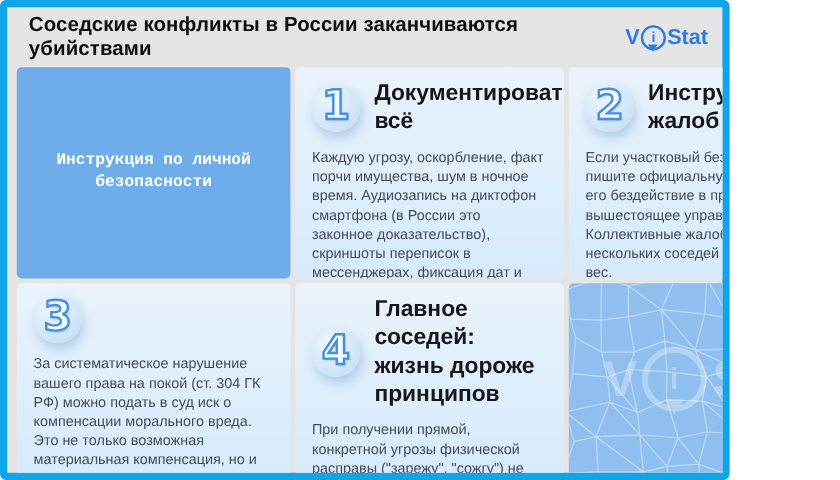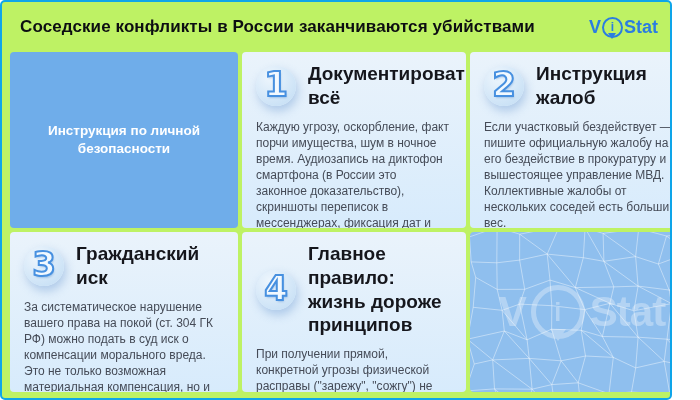--- a/index.html
+++ b/index.html
@@ -1,35 +1,35 @@
 <!DOCTYPE html>
 <html lang="ru"><head>
 <meta charset="utf-8">
 <style>
   html,body{margin:0;padding:0;background:#fff;}
   body{font-family:"Liberation Sans","DejaVu Sans",sans-serif;}
   .card{
-    position:relative;box-sizing:border-box;width:672px;height:400px;
-    background:#bef264;border:2px solid #0ea5e9;border-radius:5px;overflow:hidden;
+    position:relative;box-sizing:border-box;width:608px;height:400px;
+    background:#e5e5e5;border:6px solid #0ea5e9;border-radius:5px;overflow:hidden;
   }
   
   .header{height:50px;display:flex;align-items:center;justify-content:space-between;padding:0 12px 0 18px;}
   .title{font-size:17px;font-weight:bold;color:#0d0e12;letter-spacing:.1px;}
   .logo{display:flex;align-items:center;color:#2b7de1;font-weight:bold;line-height:1;}
   .logo-v,.logo-stat{font-size:18px;}
   .logo-pin{position:relative;width:21px;height:21px;border:2.5px solid #2b7de1;border-radius:50%;
     display:flex;align-items:center;justify-content:center;margin:0 1px;box-sizing:border-box;}
   .logo-pin .pin-i{font-size:12px;}
   .logo-pin::after{content:'';position:absolute;left:50%;bottom:-7px;transform:translateX(-50%);
     border:4px solid transparent;border-top:6px solid #2b7de1;}
   
   .grid{margin:0 8px;display:grid;grid-template-columns:228px 224px 224px;grid-template-rows:176px 160px;gap:4px;}
   .panel{border-radius:4px;box-sizing:border-box;overflow:hidden;}
   .panel-solid{background:#6fadea;display:flex;align-items:center;justify-content:center;text-align:center;padding:0 18px;}
-  .panel-solid .solid-label{color:#ffffff;font-weight:bold;font-size:13.5px;line-height:1.3;}
+  .panel-solid .solid-label{color:#ffffff;font-weight:bold;font-size:13.5px;line-height:1.3;font-family:Liberation Mono, monospace;}
   .panel-step{background:linear-gradient(180deg,#eaf3fb 0%,#d7ebfc 100%);padding:10px 16px 8px 14px;}
   .step-head{display:flex;align-items:center;gap:12px;margin-bottom:9px;}
   .badge{flex:0 0 auto;width:40px;height:40px;border-radius:50%;
     background:radial-gradient(circle at 35% 28%,#eef6fd 0%,#cbe2f6 75%);
     box-shadow:2px 5px 10px rgba(110,155,210,.45);
     display:flex;align-items:center;justify-content:center;}
   .badge .num{font-family:"DejaVu Sans",sans-serif;font-size:34px;font-weight:bold;line-height:1;
     color:#f2f9ff;-webkit-text-stroke:2px #4790e0;text-shadow:1px 2px 2px rgba(70,130,200,.35);
     transform:translateY(-2px);}
   .step-heading{font-size:19px;font-weight:bold;color:#15161c;line-height:1.25;}
@@ -86,31 +86,30 @@
         <div class="step-heading">Инструкция жалоб</div>
       </div>
       <div class="step-body">Если участковый бездействует — пишите официальную жалобу на его бездействие в прокуратуру и вышестоящее управление МВД. Коллективные жалобы от нескольких соседей есть больший вес.</div>
     </div>
 
     <div class="panel panel-step">
       <div class="step-head">
         <div class="badge">
             <span class="num">3</span>
           </div>
-        <div class="step-heading">Гражданский иск</div>
       </div>
       <div class="step-body">За систематическое нарушение вашего права на покой (ст. 304 ГК РФ) можно подать в суд иск о компенсации морального вреда. Это не только возможная материальная компенсация, но и важный юридический сигнал, создающий прецедент.</div>
     </div>
 
     <div class="panel panel-step">
       <div class="step-head">
         <div class="badge">
             <span class="num">4</span>
           </div>
-        <div class="step-heading">Главное правило: жизнь дороже принципов</div>
+        <div class="step-heading">Главное соседей: жизнь дороже принципов</div>
       </div>
       <div class="step-body">При получении прямой, конкретной угрозы физической расправы ("зарежу", "сожгу") не геройствуйте. Если есть возможность — временно переезжайте к родственникам или друзьям. Не стыдно "уступить" маньяку. Ваша задача — выиграть время.</div>
     </div>
 
     <div class="panel panel-watermark">
       <svg width="224" height="160" viewBox="0 0 224 160">
         <path id="mesh-path" fill="none" stroke="rgba(255,255,255,0.42)" stroke-width="1" d="M-0.5,4.9L27.1,-4.7M-0.5,4.9L1.2,29.9M1.2,29.9L26.8,30.8M1.2,29.9L5.7,45.4M5.7,45.4L27.2,57.4M5.7,45.4L3.2,75.3M3.2,75.3L32.1,78.3M3.2,75.3L-2.6,107.2M-2.6,107.2L34.3,99.0M-2.6,107.2L4.3,132.0M-2.6,107.2L22.7,127.9M4.3,132.0L22.7,127.9M4.3,132.0L-4.6,159.0M-4.6,159.0L24.5,156.9M-4.6,159.0L-2.1,177.3M-2.1,177.3L34.4,178.5M-2.1,177.3L5.9,205.3M5.9,205.3L31.9,201.2M27.1,-4.7L49.7,2.2M27.1,-4.7L26.8,30.8M26.8,30.8L49.6,28.1M26.8,30.8L27.2,57.4M27.2,57.4L54.7,57.3M27.2,57.4L32.1,78.3M32.1,78.3L49.6,72.1M32.1,78.3L34.3,99.0M32.1,78.3L57.1,107.8M34.3,99.0L57.1,107.8M34.3,99.0L22.7,127.9M34.3,99.0L59.2,126.4M22.7,127.9L59.2,126.4M22.7,127.9L24.5,156.9M22.7,127.9L62.1,157.2M24.5,156.9L62.1,157.2M24.5,156.9L34.4,178.5M24.5,156.9L54.8,182.5M34.4,178.5L54.8,182.5M34.4,178.5L31.9,201.2M31.9,201.2L52.6,213.0M49.7,2.2L89.3,-5.5M49.7,2.2L49.6,28.1M49.7,2.2L77.2,22.1M49.6,28.1L77.2,22.1M49.6,28.1L54.7,57.3M54.7,57.3L80.0,48.1M54.7,57.3L49.6,72.1M49.6,72.1L81.8,73.7M49.6,72.1L57.1,107.8M57.1,107.8L81.6,97.2M57.1,107.8L59.2,126.4M59.2,126.4L91.1,128.8M59.2,126.4L62.1,157.2M59.2,126.4L81.8,152.6M62.1,157.2L81.8,152.6M62.1,157.2L54.8,182.5M62.1,157.2L86.0,183.6M54.8,182.5L86.0,183.6M54.8,182.5L52.6,213.0M54.8,182.5L86.1,201.4M52.6,213.0L86.1,201.4M89.3,-5.5L115.1,-3.9M89.3,-5.5L77.2,22.1M77.2,22.1L113.3,25.7M77.2,22.1L80.0,48.1M77.2,22.1L105.3,55.6M80.0,48.1L105.3,55.6M80.0,48.1L81.8,73.7M81.8,73.7L114.8,77.6M81.8,73.7L81.6,97.2M81.6,97.2L111.2,98.3M81.6,97.2L91.1,128.8M91.1,128.8L115.5,124.0M91.1,128.8L81.8,152.6M91.1,128.8L108.2,150.8M81.8,152.6L108.2,150.8M81.8,152.6L86.0,183.6M86.0,183.6L111.8,182.7M86.0,183.6L86.1,201.4M86.0,183.6L111.7,211.4M86.1,201.4L111.7,211.4M115.1,-3.9L133.1,1.4M115.1,-3.9L113.3,25.7M115.1,-3.9L133.9,29.3M113.3,25.7L133.9,29.3M113.3,25.7L105.3,55.6M105.3,55.6L143.8,54.9M105.3,55.6L114.8,77.6M105.3,55.6L139.9,71.3M114.8,77.6L139.9,71.3M114.8,77.6L111.2,98.3M114.8,77.6L132.4,104.5M111.2,98.3L132.4,104.5M111.2,98.3L115.5,124.0M111.2,98.3L143.3,125.4M115.5,124.0L143.3,125.4M115.5,124.0L108.2,150.8M108.2,150.8L139.0,161.8M108.2,150.8L111.8,182.7M111.8,182.7L146.6,187.9M111.8,182.7L111.7,211.4M111.7,211.4L140.1,214.2M133.1,1.4L168.7,-3.4M133.1,1.4L133.9,29.3M133.1,1.4L165.6,24.6M133.9,29.3L165.6,24.6M133.9,29.3L143.8,54.9M133.9,29.3L168.1,54.1M143.8,54.9L168.1,54.1M143.8,54.9L139.9,71.3M139.9,71.3L163.9,78.8M139.9,71.3L132.4,104.5M139.9,71.3L168.1,105.2M132.4,104.5L168.1,105.2M132.4,104.5L143.3,125.4M143.3,125.4L165.7,135.9M143.3,125.4L139.0,161.8M139.0,161.8L161.5,160.0M139.0,161.8L146.6,187.9M146.6,187.9L173.3,188.3M146.6,187.9L140.1,214.2M146.6,187.9L170.0,210.8M140.1,214.2L170.0,210.8M168.7,-3.4L196.5,4.0M168.7,-3.4L165.6,24.6M165.6,24.6L188.4,32.0M165.6,24.6L168.1,54.1M168.1,54.1L199.2,58.0M168.1,54.1L163.9,78.8M168.1,54.1L201.5,71.6M163.9,78.8L201.5,71.6M163.9,78.8L168.1,105.2M168.1,105.2L197.0,107.2M168.1,105.2L165.7,135.9M168.1,105.2L194.2,129.4M165.7,135.9L194.2,129.4M165.7,135.9L161.5,160.0M161.5,160.0L199.9,162.4M161.5,160.0L173.3,188.3M161.5,160.0L188.2,187.2M173.3,188.3L188.2,187.2M173.3,188.3L170.0,210.8M170.0,210.8L188.6,214.3M196.5,4.0L231.0,0.8M196.5,4.0L188.4,32.0M196.5,4.0L219.4,20.6M188.4,32.0L219.4,20.6M188.4,32.0L199.2,58.0M199.2,58.0L231.0,47.6M199.2,58.0L201.5,71.6M199.2,58.0L228.4,83.6M201.5,71.6L228.4,83.6M201.5,71.6L197.0,107.2M201.5,71.6L221.8,109.2M197.0,107.2L221.8,109.2M197.0,107.2L194.2,129.4M197.0,107.2L223.3,135.4M194.2,129.4L223.3,135.4M194.2,129.4L199.9,162.4M199.9,162.4L227.5,153.4M199.9,162.4L188.2,187.2M199.9,162.4L224.2,185.5M188.2,187.2L224.2,185.5M188.2,187.2L188.6,214.3M188.2,187.2L229.1,208.5M188.6,214.3L229.1,208.5M231.0,0.8L255.3,-0.2M231.0,0.8L219.4,20.6M219.4,20.6L254.2,28.7M219.4,20.6L231.0,47.6M231.0,47.6L255.6,55.7M231.0,47.6L228.4,83.6M231.0,47.6L258.1,71.9M228.4,83.6L258.1,71.9M228.4,83.6L221.8,109.2M221.8,109.2L259.7,103.8M221.8,109.2L223.3,135.4M221.8,109.2L257.2,136.4M223.3,135.4L257.2,136.4M223.3,135.4L227.5,153.4M227.5,153.4L257.0,159.8M227.5,153.4L224.2,185.5M227.5,153.4L254.0,184.0M224.2,185.5L254.0,184.0M224.2,185.5L229.1,208.5M224.2,185.5L246.9,214.2M229.1,208.5L246.9,214.2M255.3,-0.2L254.2,28.7M254.2,28.7L255.6,55.7M255.6,55.7L258.1,71.9M258.1,71.9L259.7,103.8M259.7,103.8L257.2,136.4M257.2,136.4L257.0,159.8M257.0,159.8L254.0,184.0M254.0,184.0L246.9,214.2"></path>
       </svg>
       <div class="wm">
         <span class="wm-v">V</span>

